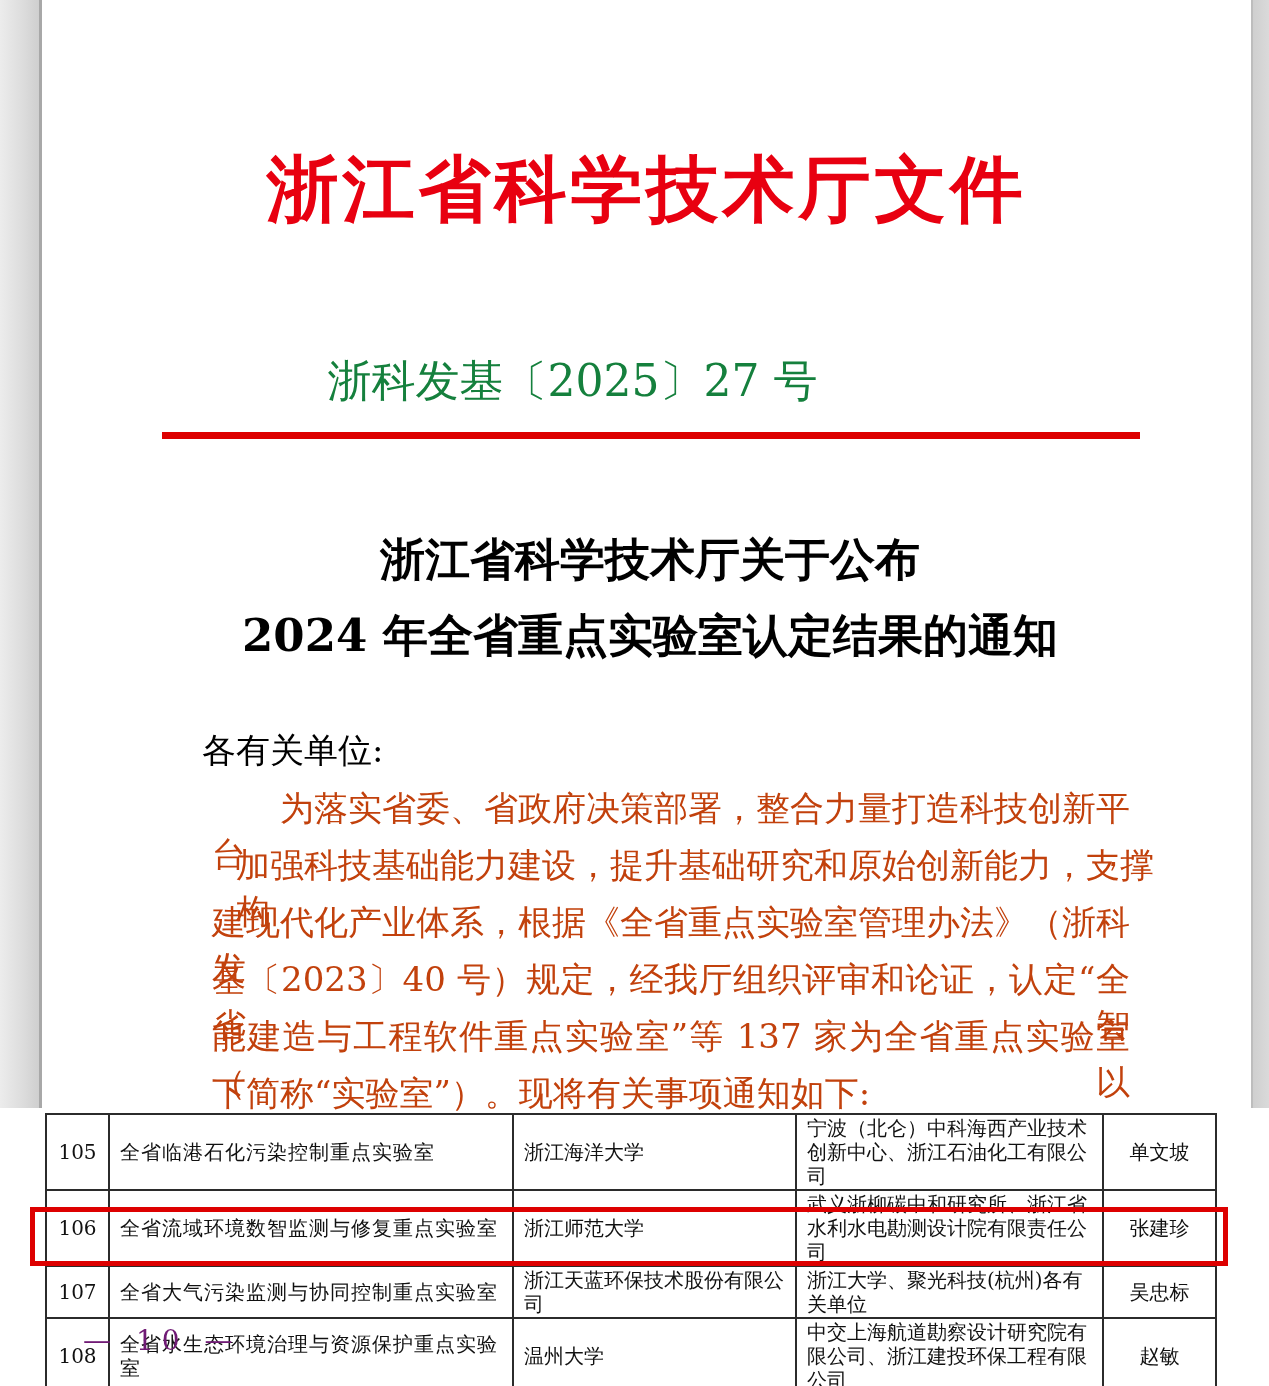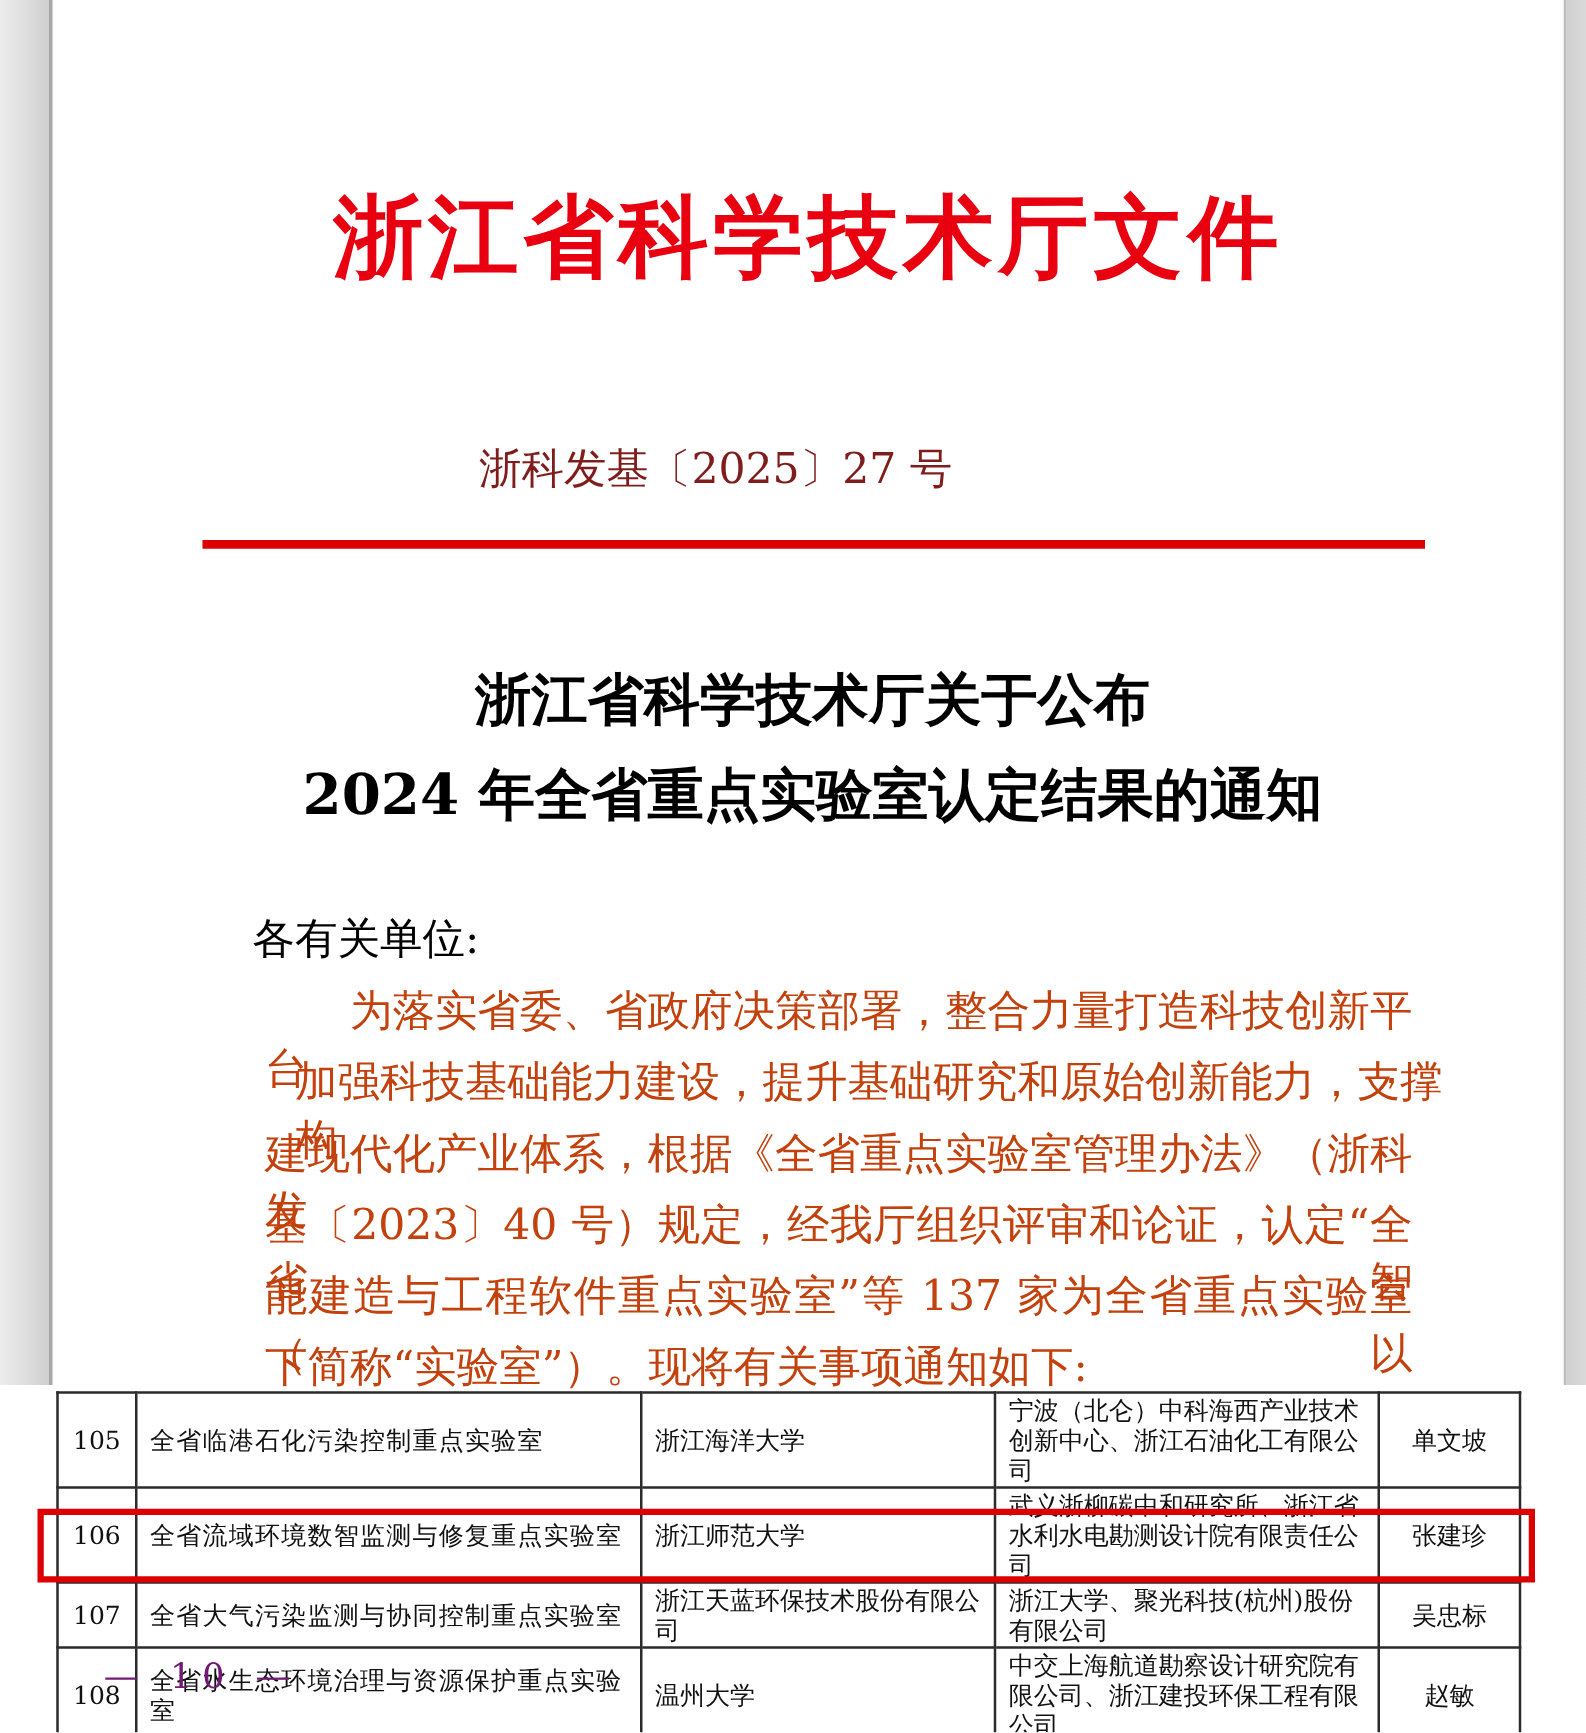--- a/index.html
+++ b/index.html
@@ -28,22 +28,22 @@
     position: absolute; left: 42px; top: 142px; width: 1209px;
     text-align: center;
     font-size: 72px; font-weight: bold;
     letter-spacing: 4px;
     color: #e80010;
     white-space: nowrap;
   }
   .doc-number {
     position: absolute; left: 42px; top: 352px; width: 1061px;
     text-align: center;
-    font-size: 34px;
-    color: #7f1d1d;
+    font-size: 44px;
+    color: #15803d;
   }
   .red-rule {
     position: absolute; left: 162px; top: 432px; width: 978px; height: 7px;
     background: #dd0000;
   }
   .subject {
     position: absolute; left: 100px; top: 522px; width: 1100px;
     text-align: center; font-weight: bold; color: #000;
     font-size: 45px; line-height: 76px;
   }
@@ -142,21 +142,21 @@
         <td class="c-no">106</td>
         <td class="c-lab">全省流域环境数智监测与修复重点实验室</td>
         <td class="c-host">浙江师范大学</td>
         <td class="c-partners">武义浙柳碳中和研究所、浙江省水利水电勘测设计院有限责任公司</td>
         <td class="c-director">张建珍</td>
       </tr>
       <tr>
         <td class="c-no">107</td>
         <td class="c-lab">全省大气污染监测与协同控制重点实验室</td>
         <td class="c-host">浙江天蓝环保技术股份有限公司</td>
-        <td class="c-partners">浙江大学、聚光科技(杭州)股份有限公司</td>
+        <td class="c-partners">浙江大学、聚光科技(杭州)各有关单位</td>
         <td class="c-director">吴忠标</td>
       </tr>
       <tr>
         <td class="c-no">108</td>
         <td class="c-lab">全省水生态环境治理与资源保护重点实验室</td>
         <td class="c-host">温州大学</td>
         <td class="c-partners">中交上海航道勘察设计研究院有限公司、浙江建投环保工程有限公司</td>
         <td class="c-director">赵敏</td>
       </tr>
     </tbody>

